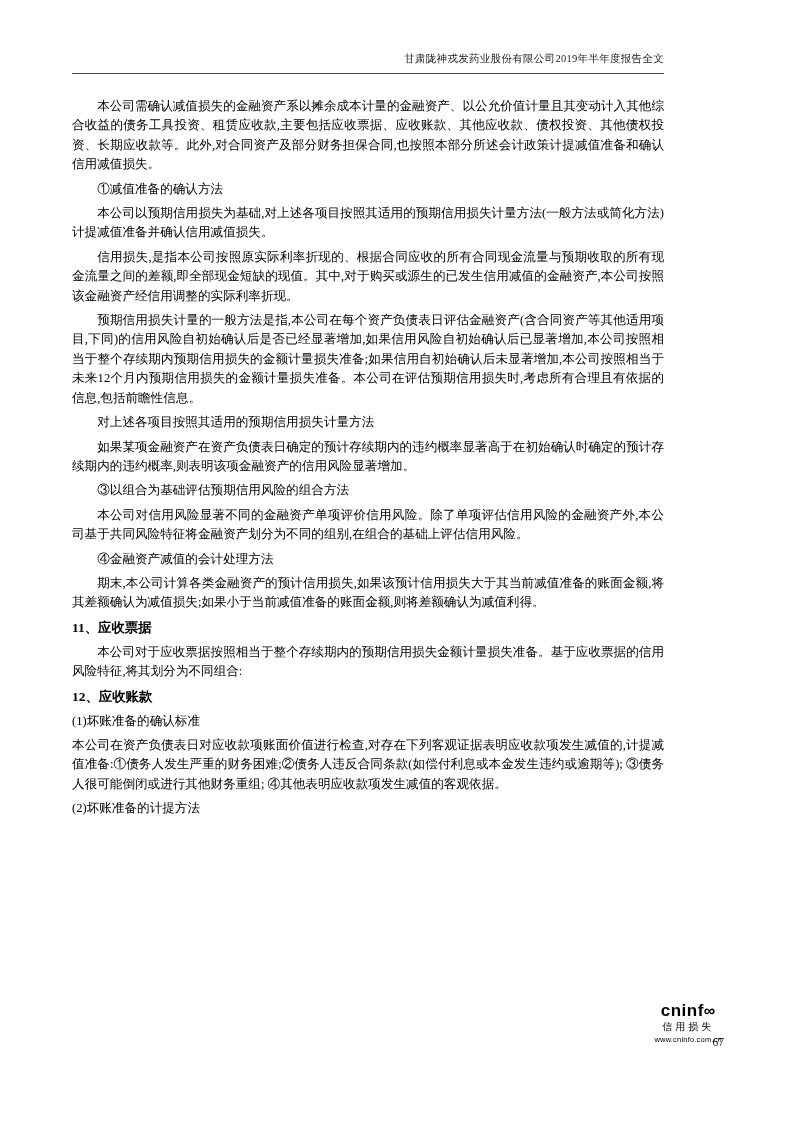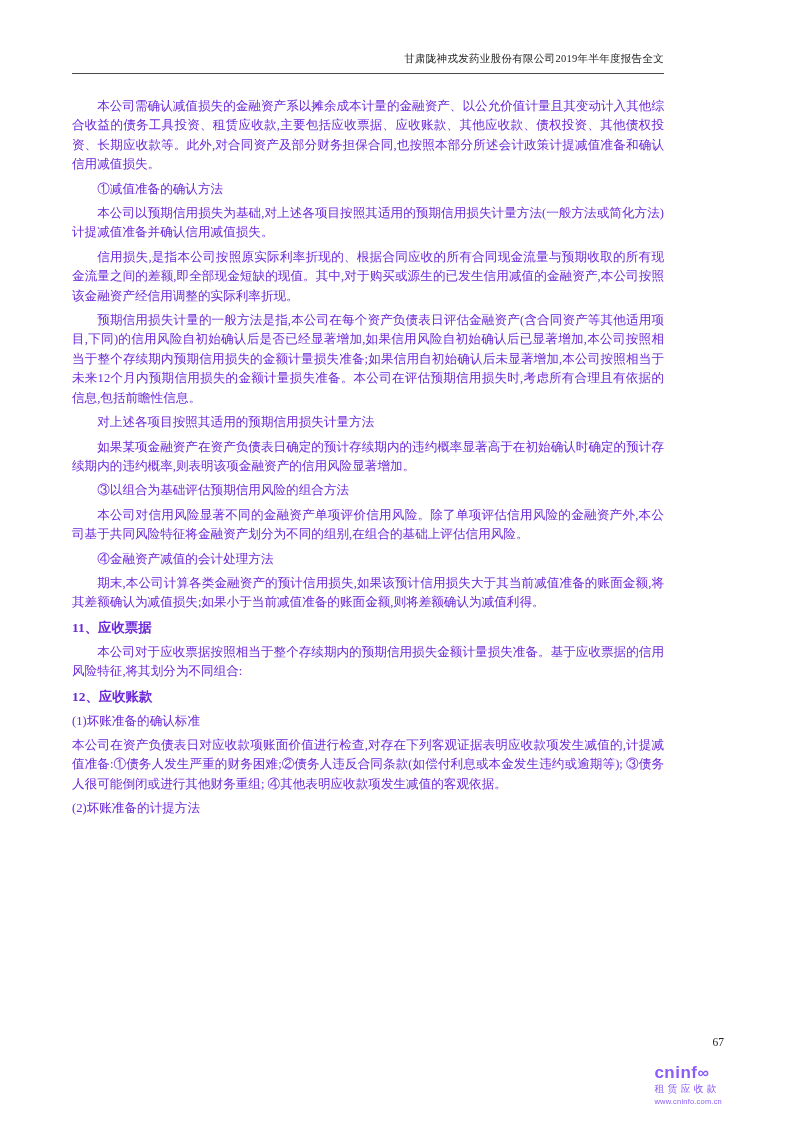--- a/index.html
+++ b/index.html
@@ -8,38 +8,38 @@
     font-family: "Liberation Serif", "DejaVu Serif", serif;
   }
   .page { position: relative; width: 736px; height: 1122px; overflow: hidden; background: #fff; }
   .margins { padding: 52px 72px 0 72px; }
   .doc-header {
     font-size: 10.5px; text-align: right; padding-bottom: 7px;
     border-bottom: 1px solid #4a4a4a; color: #222; letter-spacing: .3px;
   }
   .content {
     padding-top: 23px; font-size: 12.6px; line-height: 19.4px;
-    text-align: justify; color: #6d28d9;
+    text-align: justify; color: #000000;
   }
   .content p { margin: 0 0 5px 0; }
   .indent { text-indent: 2em; }
   .plain  { text-indent: 0; }
   .heading { font-weight: bold; font-size: 13.4px; line-height: 20px; margin: 6px 0 14px 0; text-indent: 0; }
   .big-gap { margin-top: 48px; }
   table.portfolio { width: 100%; border-collapse: collapse; margin: 2px 0 5px 0; table-layout: fixed; }
   .portfolio col.c1 { width: 132px; }
   .portfolio th, .portfolio td {
     border: 1px solid #2b2b2b; font-size: 12.6px; font-weight: normal;
     padding: 3px 5px 2px 5px; line-height: 17px; text-align: left; overflow: hidden;
   }
   .portfolio th { text-align: center; }
   .page-number { position: absolute; top: 1036px; right: 12px; font-size: 11.5px; color: #222; }
   .cninfo-logo {
-    position: absolute; top: 1064px; right: 14px; color: #8b5cf6;
-    font-family: "Liberation Sans", "DejaVu Sans", sans-serif; text-align: left;
+    position: absolute; top: 1002px; right: 14px; color: #000000;
+    font-family: "Liberation Sans", "DejaVu Sans", sans-serif; text-align: center;
   }
   .logo-word { font-size: 17px; font-weight: bold; line-height: 18px; letter-spacing: .5px; }
   .logo-inf  { font-size: 16px; font-weight: bold; }
   .logo-cn   { font-size: 10px; letter-spacing: 3px; margin-top: 0; }
   .logo-url  { font-size: 7.5px; margin-top: 1px; letter-spacing: .2px; }
 </style>
 </head>
 <body>
 
 <div class="page">
@@ -72,16 +72,16 @@
       <p class="plain">(2)坏账准备的计提方法</p>
     </div>
   </div>
 
   <div class="page-number">67</div>
 
   <div class="cninfo-logo">
     <div class="logo-word">
       <span>cninf</span><span class="logo-inf">∞</span>
     </div>
-    <div class="logo-cn">租赁应收款</div>
+    <div class="logo-cn">信用损失</div>
     <div class="logo-url">www.cninfo.com.cn</div>
   </div>
 </div>
 
 </body></html>

